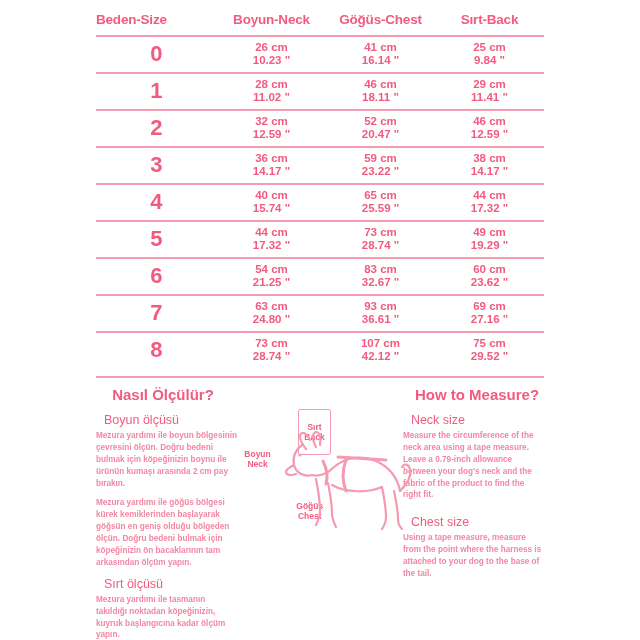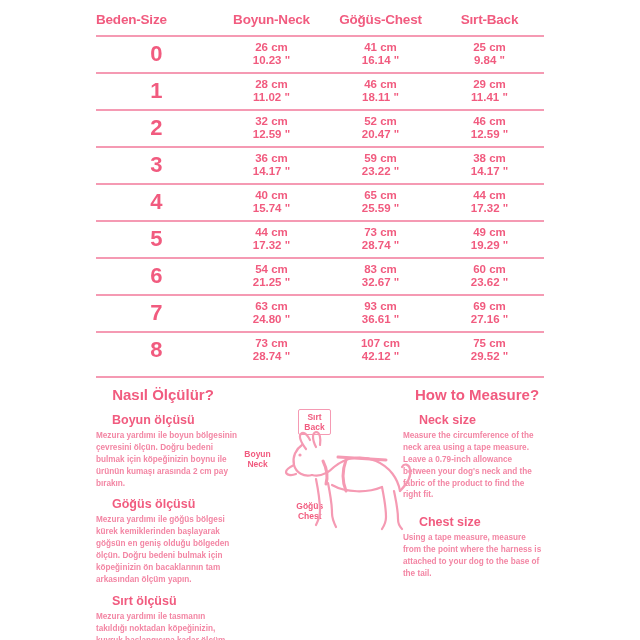--- a/index.html
+++ b/index.html
@@ -81,23 +81,23 @@
   .col{
     width:31.5%;
   }
   .col.mid{
     width:32%;
     position:relative;
     text-align:center;
   }
   .sub-title{
     font-size:12.5px;
-    font-weight:bold;
-    color:#f15b7f;
-    margin:6px 0 3px 16px;
+    font-weight:normal;
+    color:#f15b7f;
+    margin:6px 0 3px 8px;
   }
   .sub-title.en{
     font-size:12.5px;
   }
   .body-text{
     font-size:8.2px;
     line-height:1.45;
     color:#f386a4;
     font-weight:bold;
     margin-bottom:8px;
@@ -112,21 +112,21 @@
   }
   .tag{
     position:absolute;
     border:1.6px solid #f59ab3;
     border-radius:2px;
     background:#fff;
     font-size:8.5px;
     font-weight:bold;
     color:#f15b7f;
     line-height:1.2;
-    padding:2px 5px;
+    padding:12px 5px;
     text-align:center;
     white-space:nowrap;
   }
   .tag.sirt{ left:50px; top:0px; }
   .tag.boyun{ left:-4px; top:40px; border:none; padding:0; }
   .tag.gogus{ left:48px; top:92px; border:none; padding:0; }
   .dog-svg{
     position:absolute;
     left:28px;
     top:18px;
@@ -209,21 +209,20 @@
       <div class="head-title">Nasıl Ölçülür?</div>
       <div class="head-title mid"></div>
       <div class="head-title">How to Measure?</div>
     </div>
 
     <div class="cols">
 
       <div class="col left">
         <div class="sub-title">Boyun ölçüsü</div>
         <div class="body-text">Mezura yardımı ile boyun bölgesinin çevresini ölçün. Doğru bedeni bulmak için köpeğinizin boynu ile ürünün kumaşı arasında 2 cm pay bırakın.</div>
-        <div class="sub-title">Göğüs ölçüsü</div>
         <div class="body-text">Mezura yardımı ile göğüs bölgesi kürek kemiklerinden başlayarak göğsün en geniş olduğu bölgeden ölçün. Doğru bedeni bulmak için köpeğinizin ön bacaklarının tam arkasından ölçüm yapın.</div>
         <div class="sub-title">Sırt ölçüsü</div>
         <div class="body-text">Mezura yardımı ile tasmanın takıldığı noktadan köpeğinizin, kuyruk başlangıcına kadar ölçüm yapın.</div>
       </div>
 
       <div class="col mid">
         <div class="dog-wrap">
 
           <div class="tag sirt">
             <span>Sırt</span><br>

